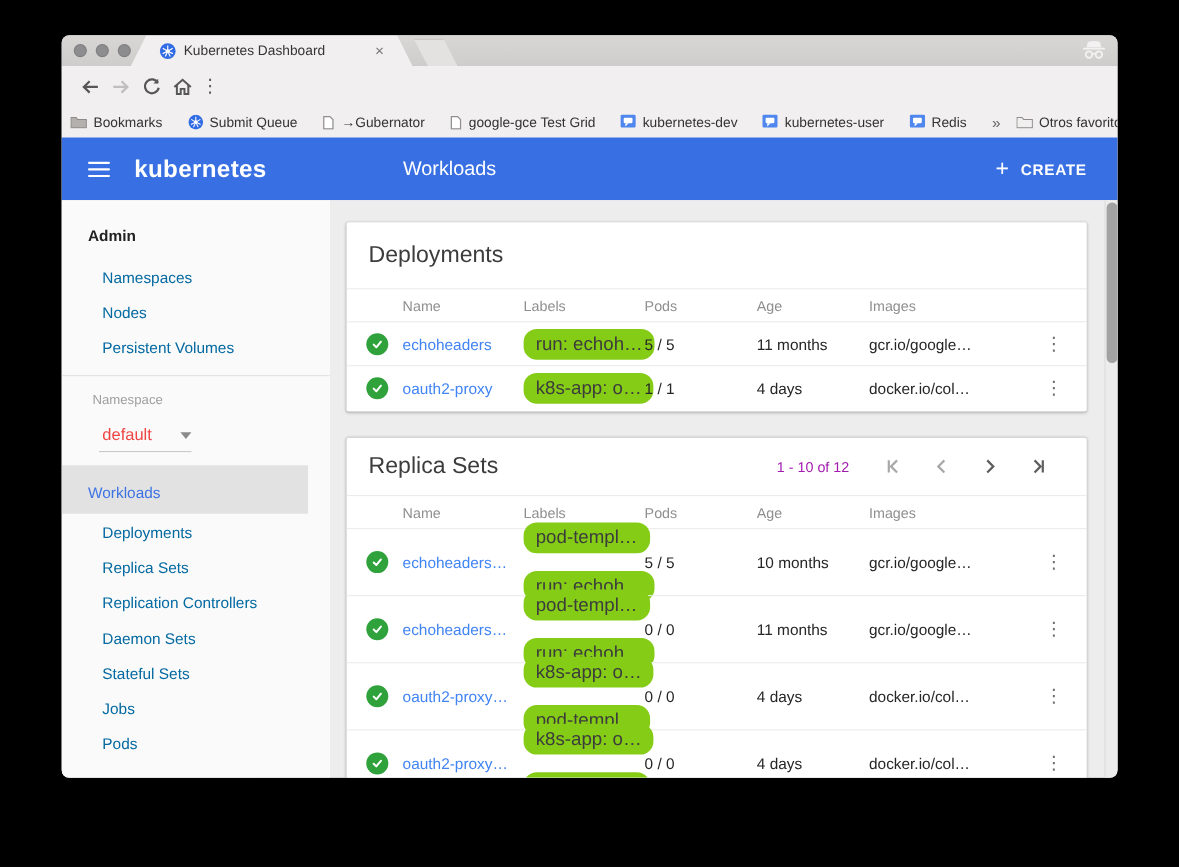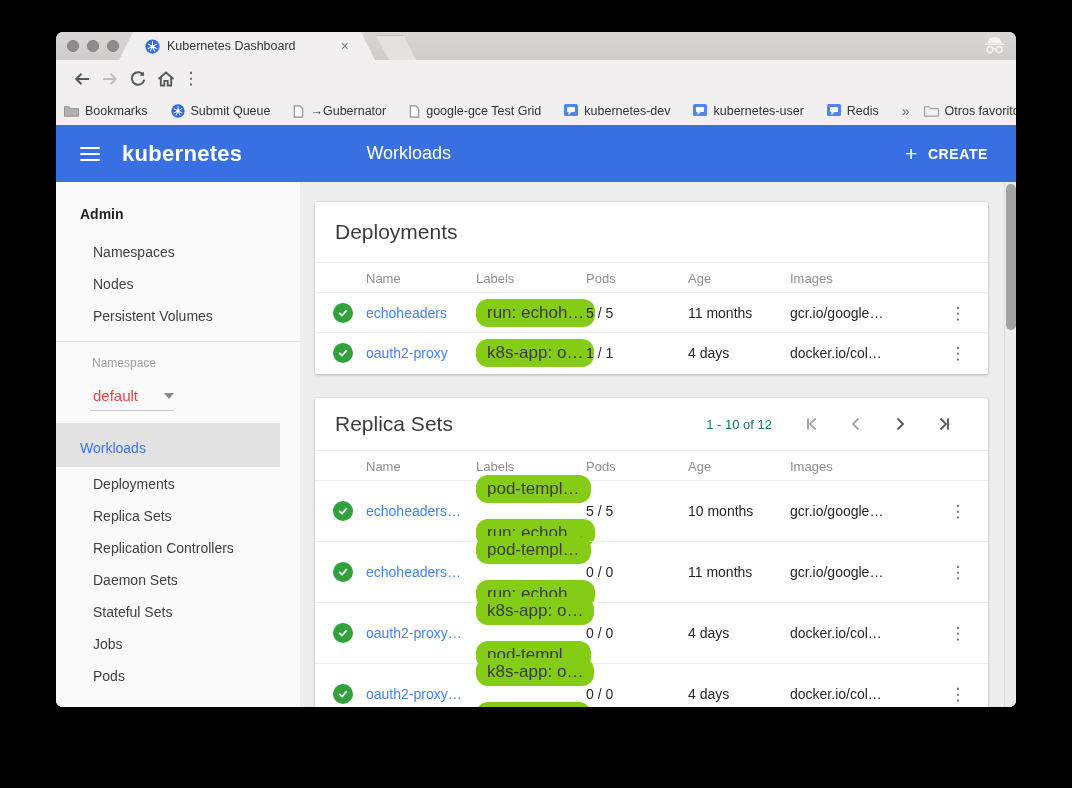--- a/index.html
+++ b/index.html
@@ -44,38 +44,38 @@
   .brand { font-size:22px; font-weight:bold; letter-spacing:.3px; }
   .page-title { font-size:18px; font-weight:400; margin-left:124px; }
   .create-btn { margin-left:auto; display:flex; align-items:center; gap:10px; font-size:14px; font-weight:bold; letter-spacing:.6px; }
   .create-plus { font-size:21px; font-weight:400; line-height:1; }
 
   
   .content { position:relative; height:525px; background:#ededed; overflow:hidden; }
   .sidebar { position:absolute; left:0; top:0; width:244px; height:100%; background:#fafafa; }
   .s-abs { position:absolute; white-space:nowrap; }
   .s-head { font-size:14px; font-weight:bold; color:#212121; left:24px; }
-  .s-item { font-size:14px; color:#404040; left:37px; cursor:default; }
-  .s-label { font-size:12px; color:#9e9e9e; left:36px; }
+  .s-item { font-size:14px; color:#0369a1; left:37px; cursor:default; }
+  .s-label { font-size:12px; color:#9e9e9e; left:28px; }
   .s-select { font-size:15px; color:#ef4444; left:37px; display:flex; align-items:center; gap:26px; }
   .caret { width:0; height:0; border-left:5px solid transparent; border-right:5px solid transparent; border-top:6px solid #8a8a8a; }
   .s-underline { left:34px; width:84px; height:1px; background:#c9c9c9; }
   .s-divider { left:0; width:100%; height:1px; background:#e2e2e2; }
   .s-selected { left:0; top:241px; width:224px; height:44px; background:#e2e2e2; }
   .s-selected-label { font-size:14px; color:#3e73e4; left:24px; top:258px; }
 
   
   .card { position:absolute; left:259px; width:673px; background:#fff; border-radius:2px;
           box-shadow:0 1px 3px rgba(0,0,0,.22), 0 0 2px rgba(0,0,0,.1); }
   .card-deployments { top:20px; height:172px; }
   .card-replicasets { top:216px; height:400px; }
   .card-head { display:flex; align-items:center; height:60px; padding:0 22px 0 20px; }
   .card-title { font-size:21px; color:#3c3c3c; }
   .pager { margin-left:auto; display:flex; align-items:center; }
-  .pager-text { font-size:13px; color:#0f766e; margin-right:18px; }
+  .pager-text { font-size:13px; color:#a21caf; margin-right:18px; }
   .pager-btn { width:44px; height:24px; display:flex; align-items:center; justify-content:center; }
   .rs-head { height:52px; }
 
   .trow { position:relative; border-top:1px solid #ececec; }
   .trow-header { height:30px; }
   .trow-d { height:40px; }
   .trow-r { height:61px; }
   .cell { position:absolute; top:50%; transform:translateY(-50%); white-space:nowrap; }
   .c-status { left:18px; } .c-name { left:51px; } .c-labels { left:161px; }
   .c-pods { left:271px; } .c-age { left:373px; } .c-images { left:475px; } .c-menu { left:634px; }

